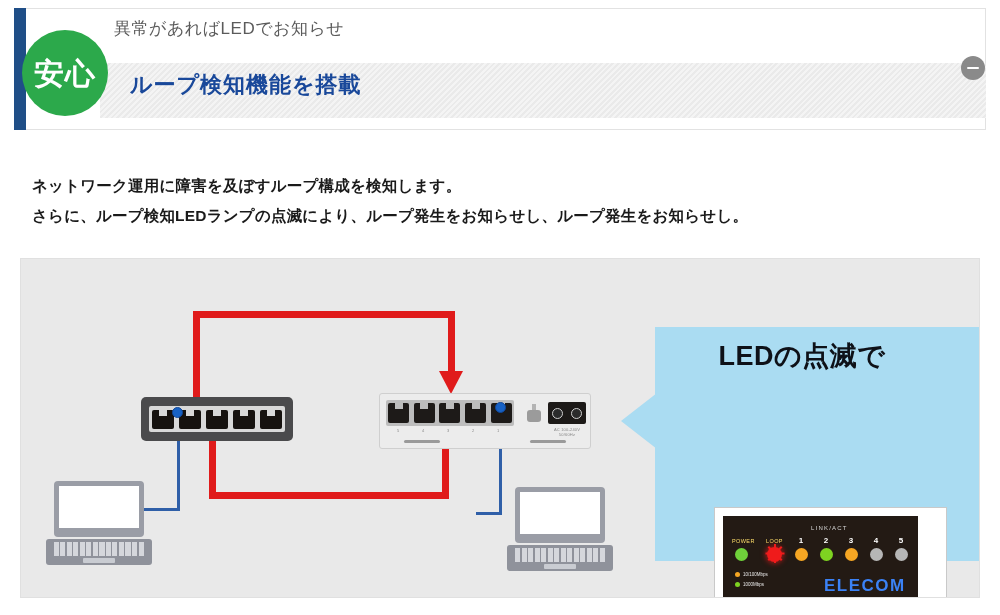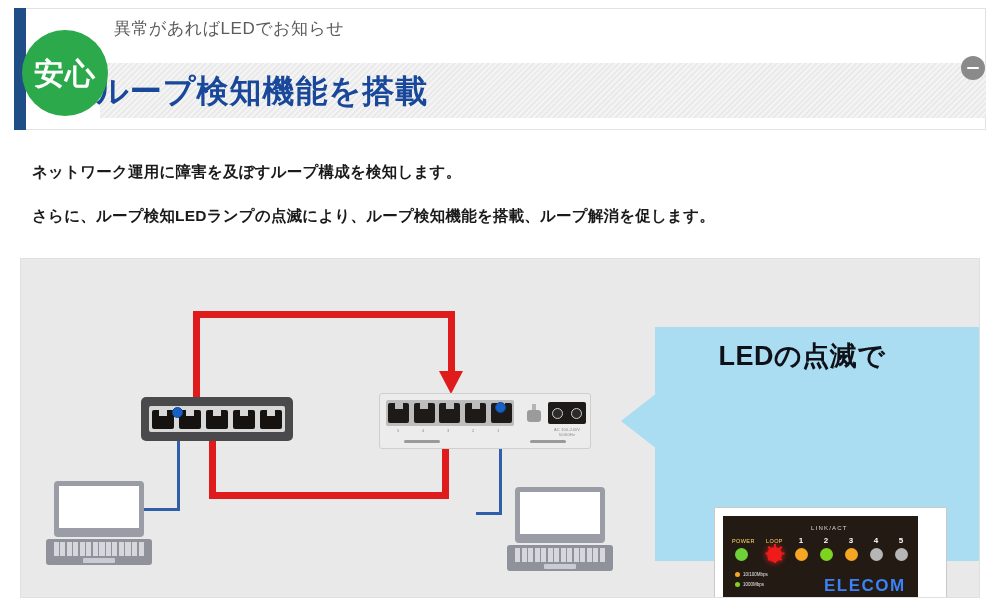--- a/index.html
+++ b/index.html
@@ -23,22 +23,22 @@
   #header-title-strip{
     position:absolute;left:100px;top:63px;width:886px;height:55px;
     background:repeating-linear-gradient(135deg,#f4f4f4 0px,#f4f4f4 2px,#eaeaea 2px,#eaeaea 4px);
   }
   #header-eyebrow{
     position:absolute;left:114px;top:17px;
     font-size:17px;color:#5b5b5b;letter-spacing:0.5px;
     white-space:nowrap;
   }
   #header-title{
-    position:absolute;left:96px;top:70px;
-    font-size:32px;font-weight:bold;color:#19489a;
+    position:absolute;left:130px;top:70px;
+    font-size:22px;font-weight:bold;color:#19489a;
     letter-spacing:1px;white-space:nowrap;
   }
   #badge-circle{
     position:absolute;left:22px;top:30px;width:86px;height:86px;
     border-radius:50%;
     background:#2ca94b;
     display:flex;align-items:center;justify-content:center;
   }
   #badge-label{
     color:#ffffff;font-size:30px;font-weight:bold;letter-spacing:1px;
@@ -54,21 +54,21 @@
   #collapse-button .bar{
     width:12px;height:2.5px;background:#ffffff;border-radius:1px;
   }
 
   
   .body-line{
     position:absolute;left:32px;
     font-size:15.5px;font-weight:bold;color:#1a1a1a;
     white-space:nowrap;letter-spacing:0.2px;
   }
-  #body-line-1{top:162px;}
+  #body-line-1{top:176px;}
   #body-line-2{top:206px;}
 
   
   #diagram-panel{
     position:absolute;left:20px;top:258px;width:960px;height:340px;
     background:#e9e9e9;
     border:1px solid #e0e0e0;
     box-sizing:border-box;
     overflow:hidden;
   }
@@ -264,21 +264,21 @@
 
 <div id="badge-circle">
   <span id="badge-label">安心</span>
 </div>
 
 <div id="collapse-button">
   <span class="bar"></span>
 </div>
 
 <div class="body-line" id="body-line-1">ネットワーク運用に障害を及ぼすループ構成を検知します。</div>
-<div class="body-line" id="body-line-2">さらに、ループ検知LEDランプの点滅により、ループ検知機能を搭載、ループ解消を促します。</div>
+<div class="body-line" id="body-line-2">さらに、ループ検知LEDランプの点滅により、ループ発生をお知らせし、ループ発生をお知らせし。</div>
 
 <div id="diagram-panel">
 
   <div class="red-line" style="left:172px;top:52px;width:7px;height:90px;"></div>
   <div class="red-line" style="left:172px;top:52px;width:262px;height:7px;"></div>
   <div class="red-line" style="left:427px;top:52px;width:7px;height:66px;"></div>
   <div class="red-arrow" style="left:418px;top:112px;border-left:12.5px solid transparent;border-right:12.5px solid transparent;border-top:23px solid #e01b1b;"></div>
 
   <div class="red-line" style="left:421px;top:172px;width:7px;height:68px;"></div>
   <div class="red-line" style="left:188px;top:233px;width:240px;height:7px;"></div>

